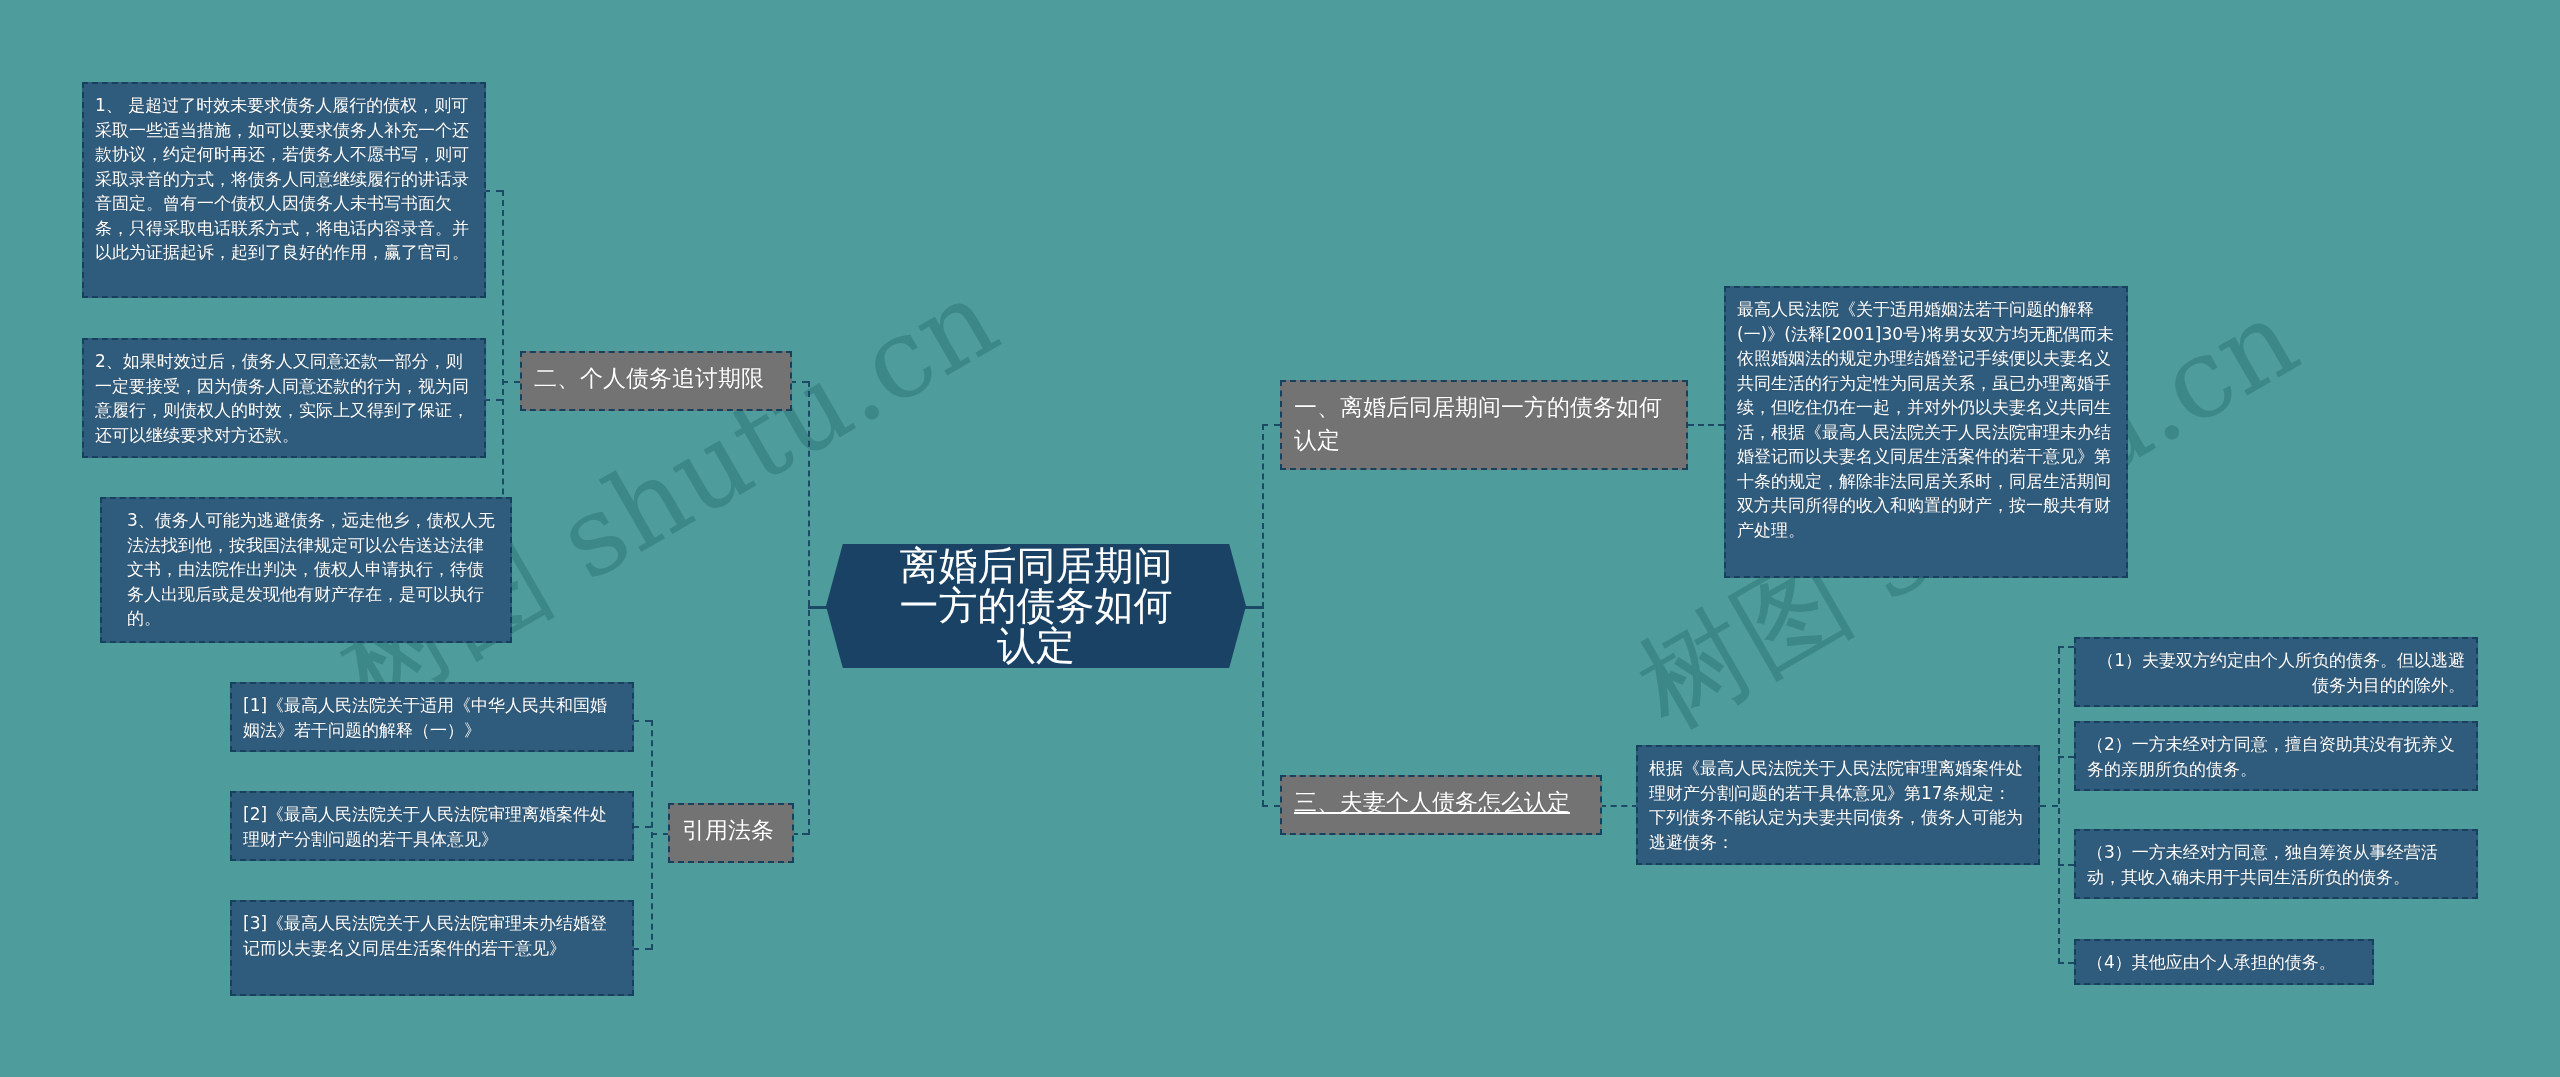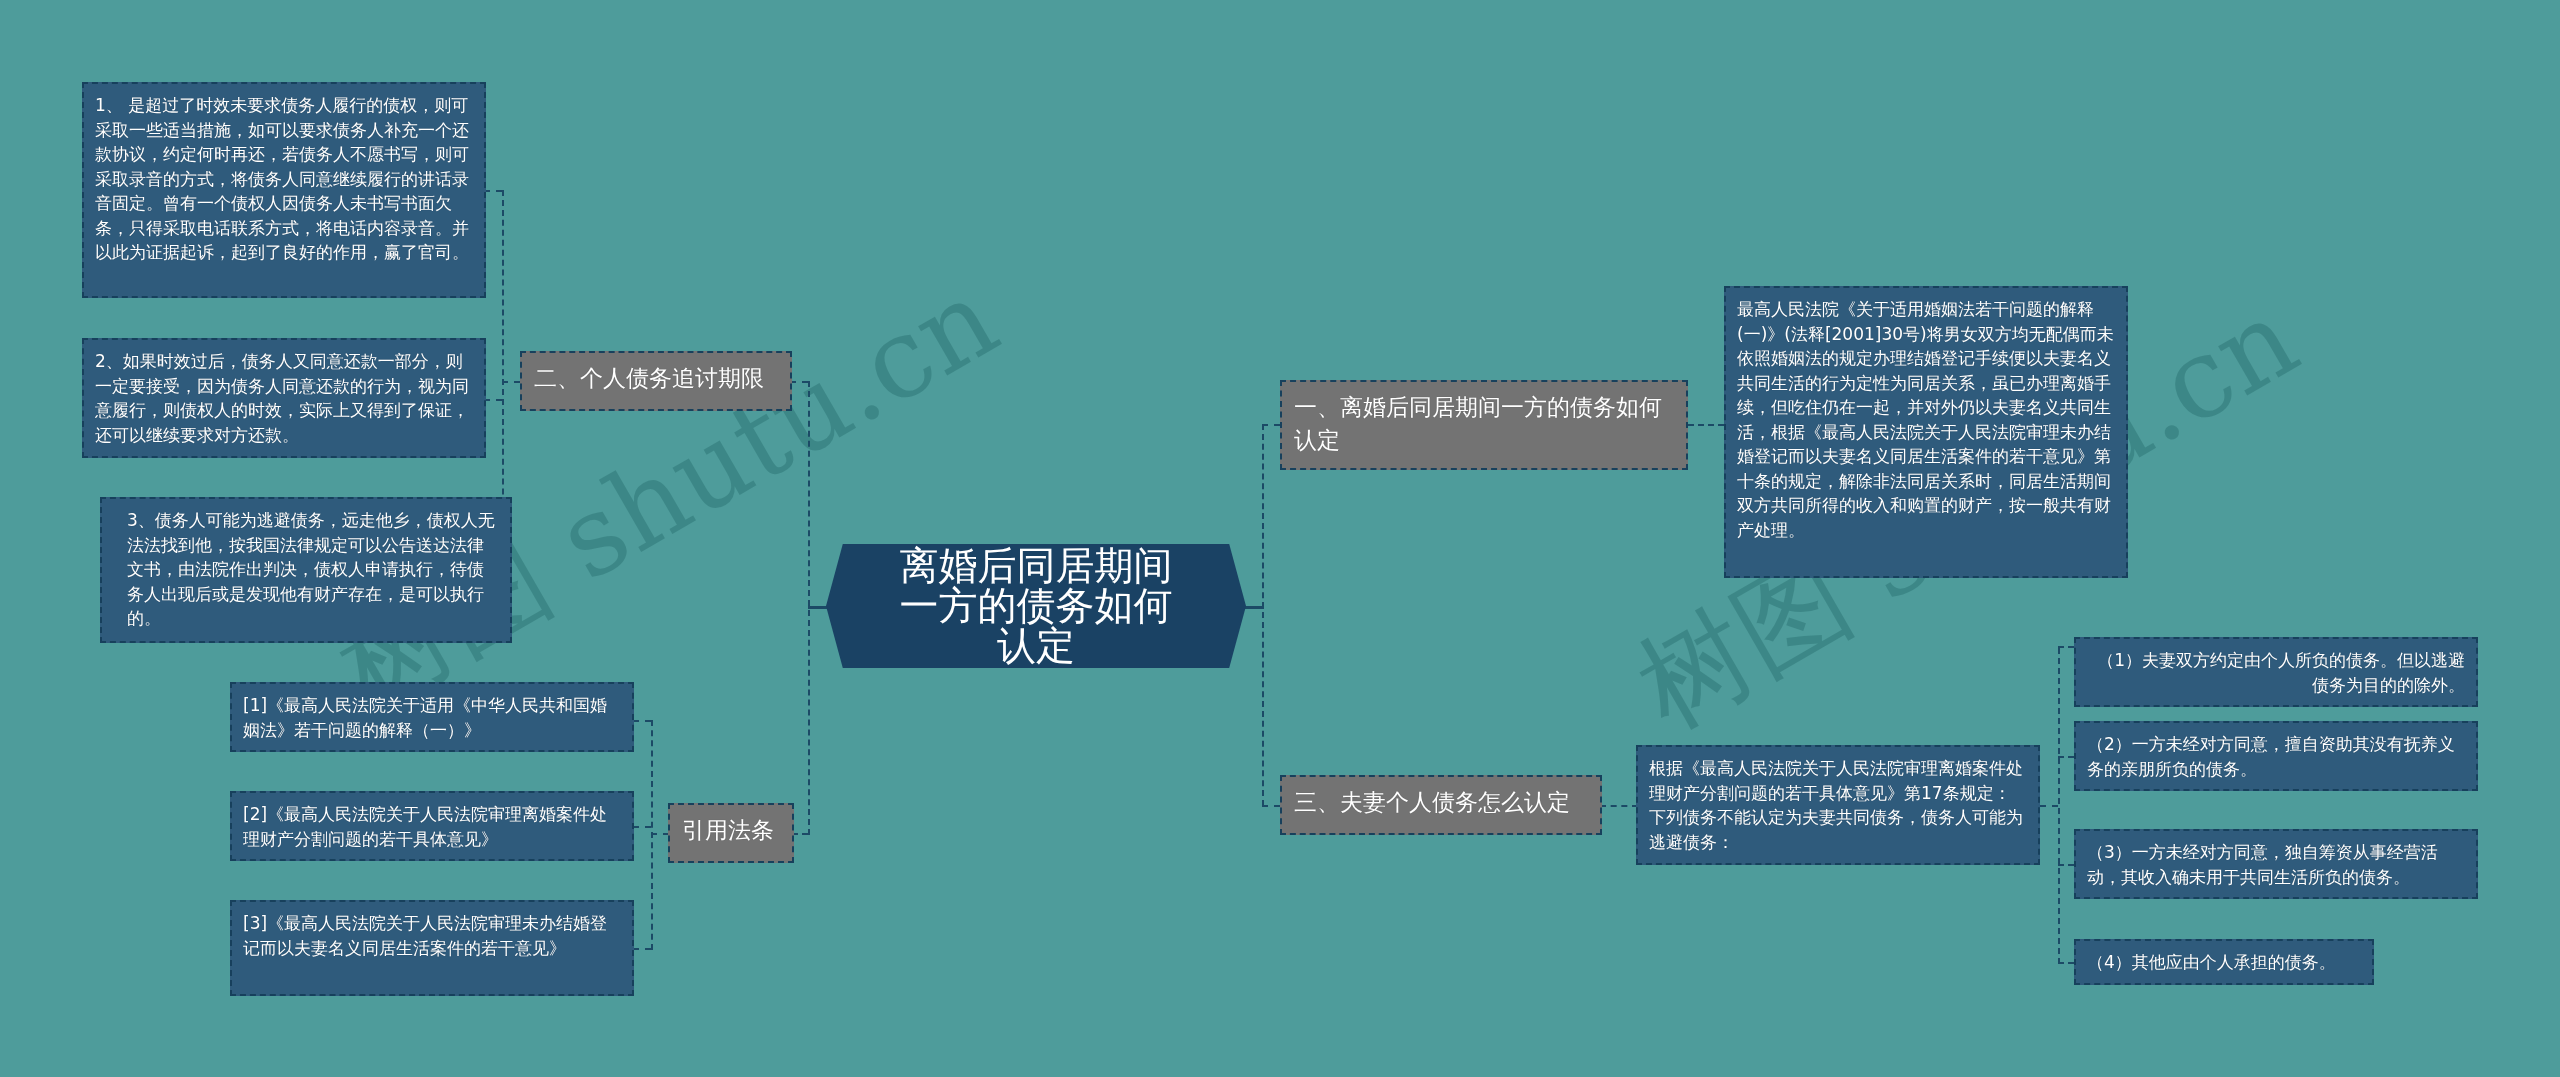--- a/index.html
+++ b/index.html
@@ -142,21 +142,21 @@
   <span>[3]《最高人民法院关于人民法院审理未办结婚登记而以夫妻名义同居生活案件的若干意见》</span>
 </div>
 
 <div class="node branch" style="left:1280px; top:380px; width:408px; height:90px;">
   <span>一、离婚后同居期间一方的债务如何认定</span>
 </div>
 <div class="node leaf" style="left:1724px; top:280px; width:404px; height:292px;margin-top:6px;">
   <span>最高人民法院《关于适用婚姻法若干问题的解释(一)》(法释[2001]30号)将男女双方均无配偶而未依照婚姻法的规定办理结婚登记手续便以夫妻名义共同生活的行为定性为同居关系，虽已办理离婚手续，但吃住仍在一起，并对外仍以夫妻名义共同生活，根据《最高人民法院关于人民法院审理未办结婚登记而以夫妻名义同居生活案件的若干意见》第十条的规定，解除非法同居关系时，同居生活期间双方共同所得的收入和购置的财产，按一般共有财产处理。</span>
 </div>
 
-<div class="node branch" style="left:1280px; top:775px; width:322px; height:60px;">
+<div class="node branch" style="left:1280px; top:775px; width:322px; height:60px;text-decoration:underline;">
   <span>三、夫妻个人债务怎么认定</span>
 </div>
 <div class="node leaf" style="left:1636px; top:745px; width:404px; height:120px;">
   <span>根据《最高人民法院关于人民法院审理离婚案件处理财产分割问题的若干具体意见》第17条规定：下列债务不能认定为夫妻共同债务，债务人可能为逃避债务：</span>
 </div>
 <div class="node leaf" style="left:2074px; top:637px; width:404px; height:70px;text-align:right;">
   <span>（1）夫妻双方约定由个人所负的债务。但以逃避债务为目的的除外。</span>
 </div>
 <div class="node leaf" style="left:2074px; top:721px; width:404px; height:70px;">
   <span>（2）一方未经对方同意，擅自资助其没有抚养义务的亲朋所负的债务。</span>

